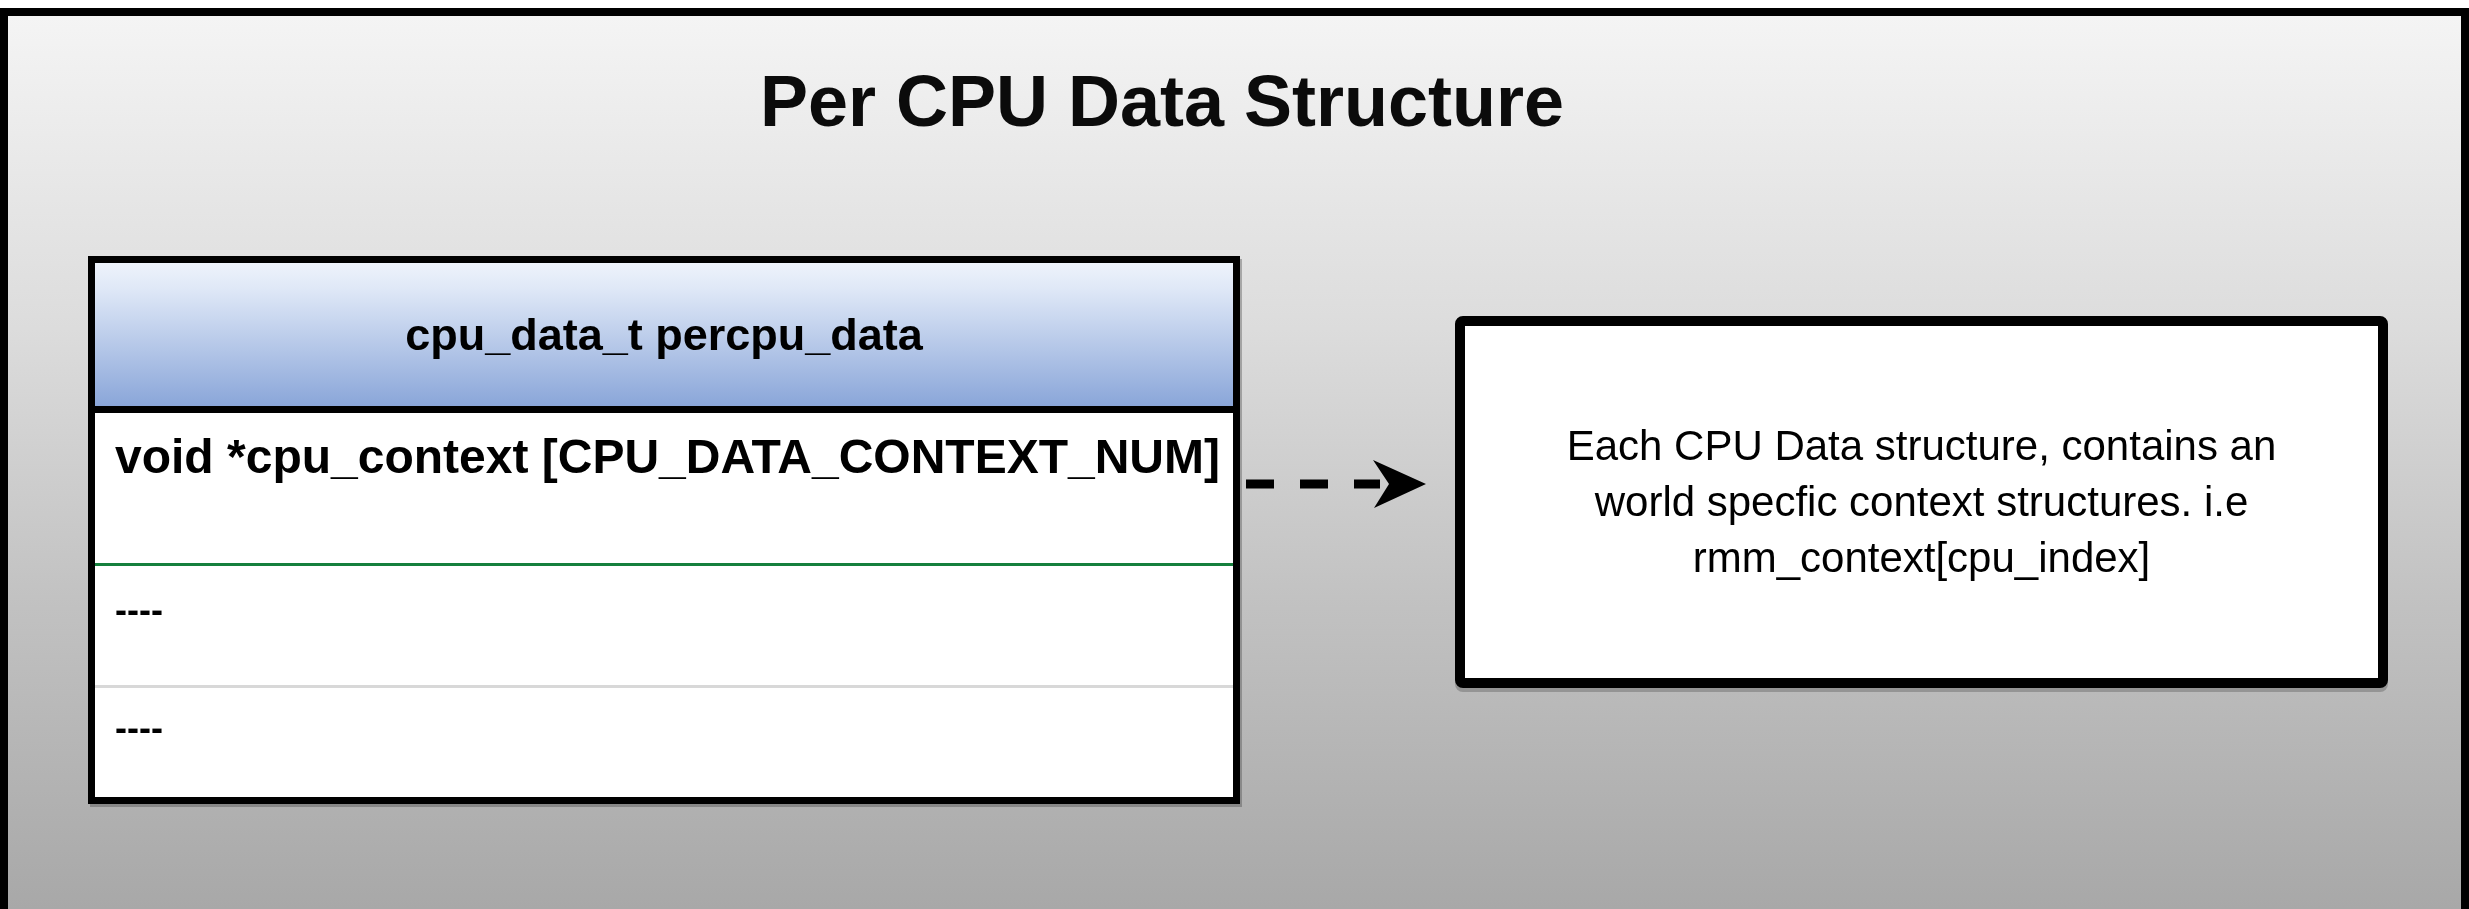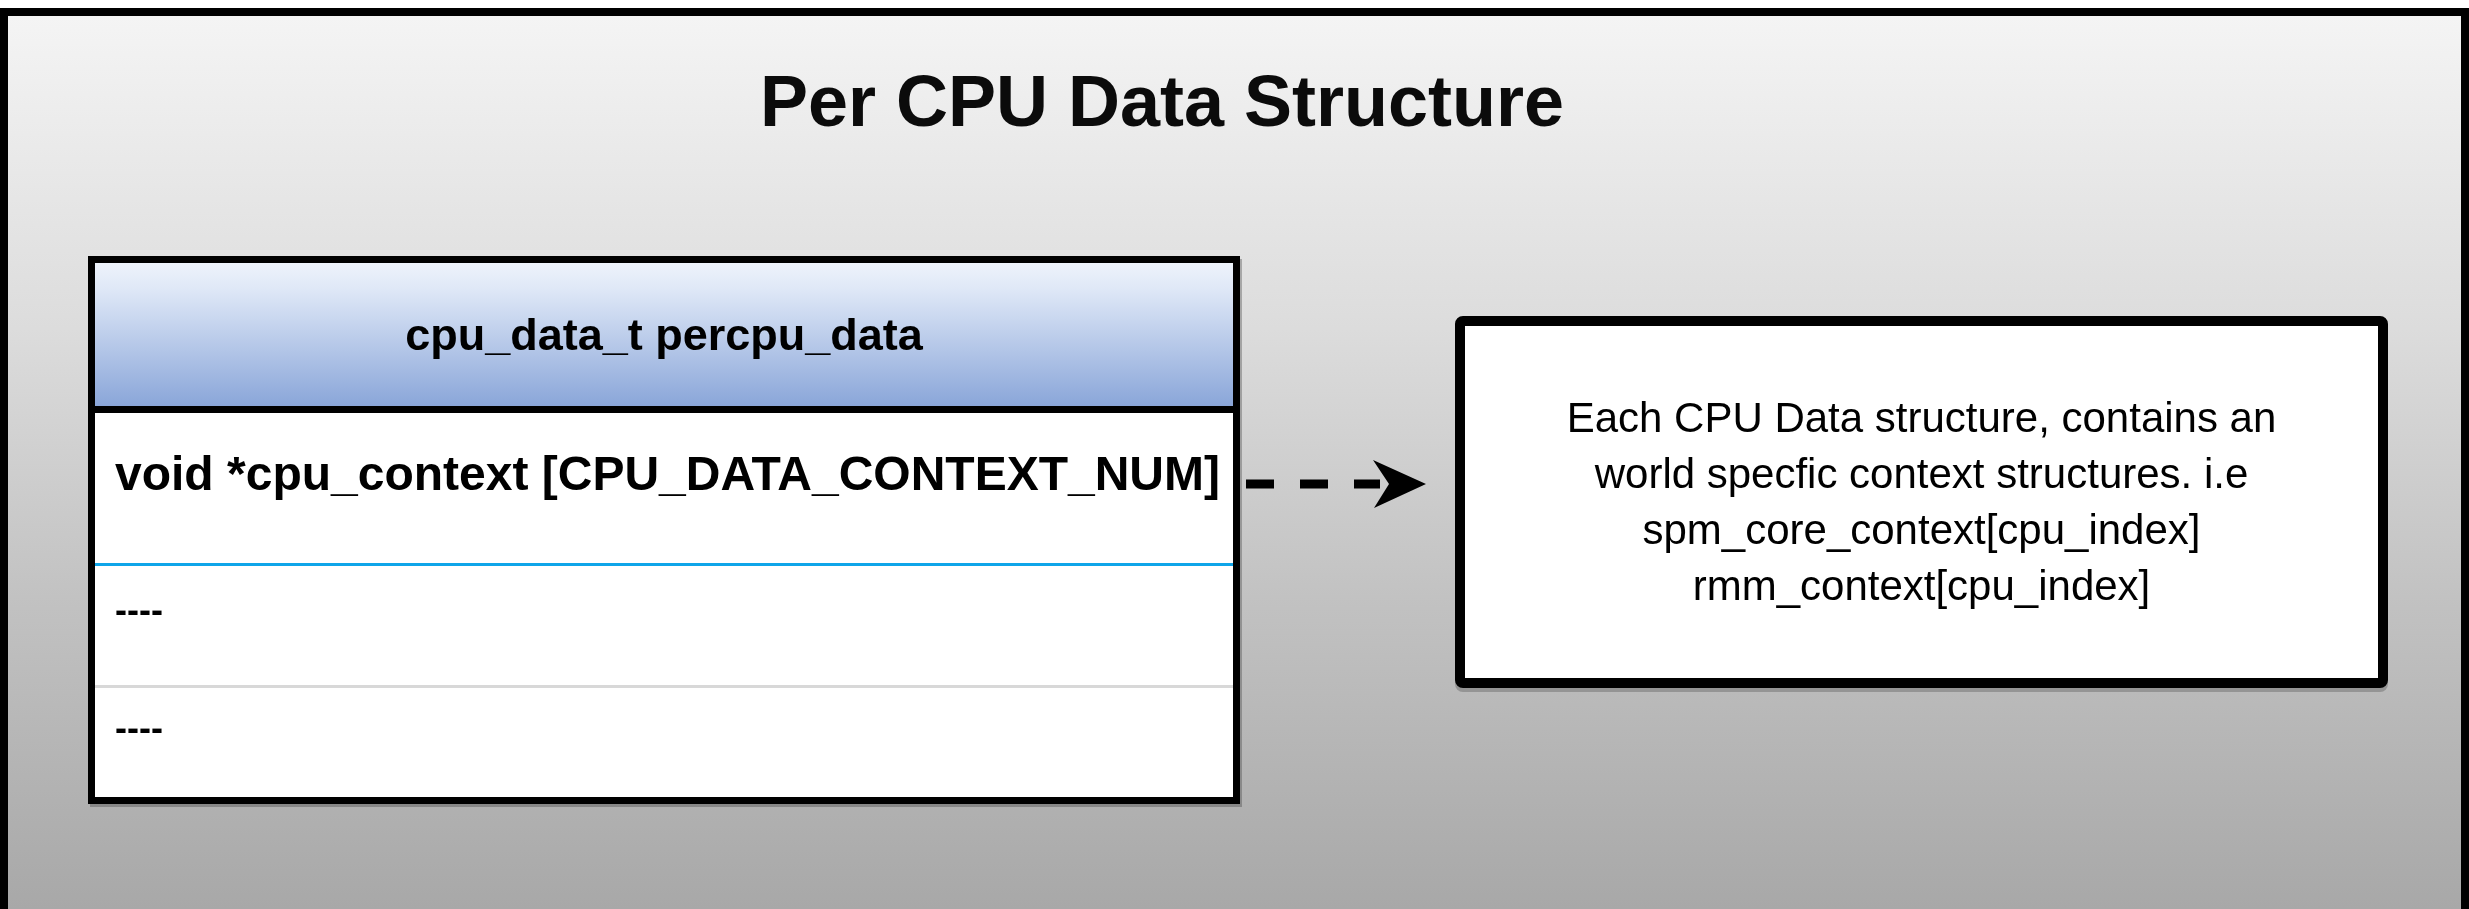--- a/index.html
+++ b/index.html
@@ -34,21 +34,21 @@
     display:flex;flex-direction:column;justify-content:center;align-items:center;
     font-weight:bold;font-size:45px;line-height:57px;color:#000;
     text-align:center;
   }
   .row{
     box-sizing:border-box;
     padding-left:20px;
     font-weight:bold;color:#000;
     background:#ffffff;
   }
-  .row-1{height:153px;border-bottom:3px solid #0ea5e9;font-size:48px;padding-top:36px;line-height:1.05;white-space:nowrap;}
+  .row-1{height:153px;border-bottom:3px solid #15803d;font-size:48px;padding-top:19px;line-height:1.05;white-space:nowrap;}
   .row-2{height:122px;border-bottom:3px solid #d8d8d8;font-size:36px;padding-top:26px;line-height:1;}
   .row-3{flex:1;font-size:36px;padding-top:22px;line-height:1;}
   .arrow-wrap{position:absolute;left:1236px;top:440px;width:186px;height:56px;}
   .note{
     position:absolute;left:1447px;top:300px;
     width:933px;height:372px;
     box-sizing:border-box;
     border:10px solid #000;border-radius:8px;
     background:#ffffff;
     display:flex;flex-direction:column;justify-content:center;align-items:center;
@@ -83,17 +83,16 @@
   <div class="arrow-wrap">
     <svg width="186" height="56" viewBox="0 0 186 56">
       <line x1="2" y1="28" x2="136" y2="28" stroke="#000" stroke-width="9" stroke-dasharray="28 26"></line>
       <polygon points="129,4 182,28 130,52 145,28" fill="#000"></polygon>
     </svg>
   </div>
 
   <div class="note">
     <div>Each CPU Data structure, contains an</div>
     <div>world specfic context structures. i.e</div>
-    <div>spm_core_context[cpu_index]</div>
     <div>rmm_context[cpu_index]</div>
   </div>
 
 </div>
 
 </body></html>

